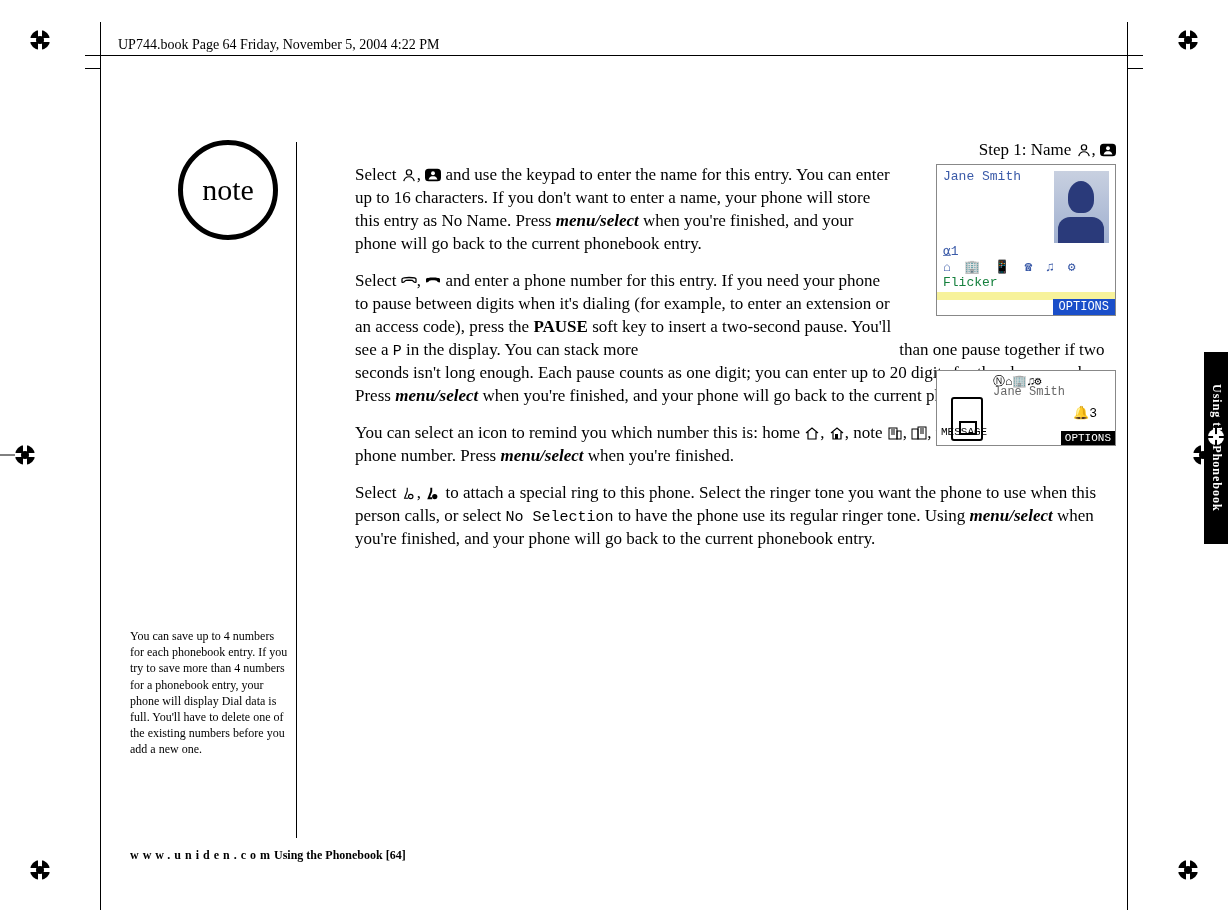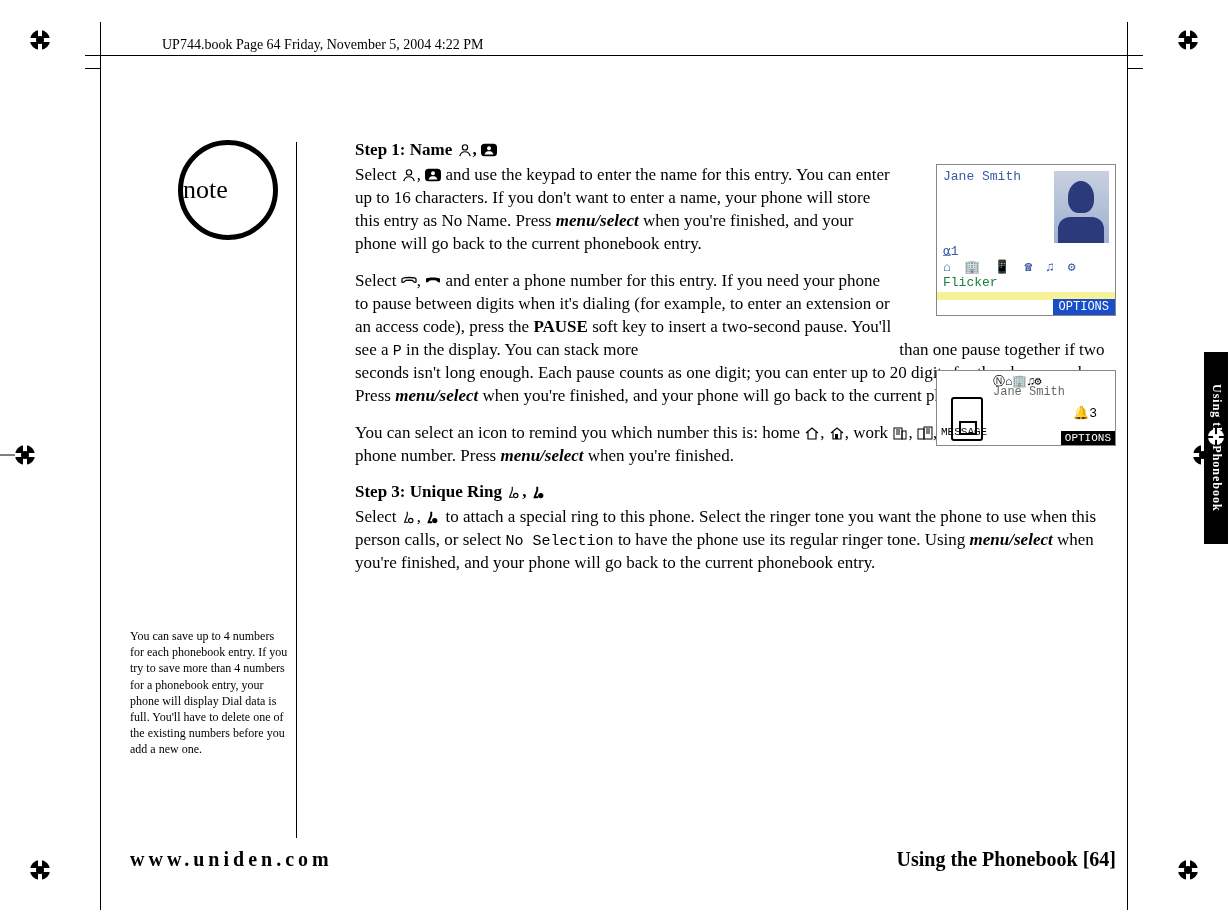--- a/index.html
+++ b/index.html
@@ -28,21 +28,20 @@
     height: 30px;
   }
   .sm-left { left: 0; top: 440px; }
   .sm-right { right: 0; top: 440px; }
   .header-line {
     position: absolute;
     top: 37px;
     left: 118px;
     font-size: 14px;
     font-family: 'Times New Roman', serif;
-    margin-left: 44px;
   }
   .header-rule {
     position: absolute;
     top: 55px;
     left: 85px;
     right: 85px;
     border-top: 1px solid #000;
   }
   .vline-left {
     position: absolute;
@@ -76,42 +75,43 @@
   .note-circle {
     position: absolute;
     left: 48px;
     top: 0;
     width: 90px;
     height: 90px;
     border: 5px solid #000;
     border-radius: 50%;
     display: flex;
     align-items: center;
-    justify-content: flex-start;
-    font-size: 26px;
+    justify-content: center;
+    font-size: 30px;
     font-family: 'Times New Roman', serif;
   }
   .side-note {
     position: absolute;
     left: 0;
     top: 488px;
     width: 160px;
     font-size: 12px;
     line-height: 1.35;
   }
   .main {
     position: absolute;
     left: 225px;
     top: 0;
     right: 12px;
   }
   .main h3 {
     font-size: 17px;
     margin: 0 0 4px 0;
-    font-weight: bold;
+    font-weight: normal;
+    text-align: right;
   }
   .main p {
     font-size: 17px;
     margin: 0 0 14px 0;
     line-height: 1.35;
   }
   .narrow {
     width: 540px;
   }
   .menuselect {
@@ -182,22 +182,22 @@
   }
   .thumb-tab .dot{
     position:absolute; top:76px; left:3px; width:18px; height:18px;
   }
   .footer {
     position: absolute;
     left: 130px;
     right: 112px;
     top: 848px;
     display: flex;
-    justify-content: space-between;
-    font-size: 20px;
+    justify-content: flex-start;
+    font-size: 12px;
     font-weight: bold;
   }
   .footer .url { letter-spacing: 4px; }
   .divider {
     position:absolute;
     left: 296px;
     top: 142px;
     height: 696px;
     border-left: 1px solid #000;
   }
@@ -310,21 +310,21 @@
       <span> than one pause together if two seconds isn't long enough. Each pause counts as one digit; you can enter up to 20 digits for the phone number. Press </span><span class="menuselect">menu/select</span><span> when you're finished, and your phone will go back to the current phonebook entry.</span>
     </p>
     <p>
       <span>You can select an icon to remind you which number this is: home </span>
       <svg class="ic" viewBox="0 0 16 14">
           <path d="M2 7l6-5 6 5M4 6v7h8V6" fill="none" stroke="#000" stroke-width="1.2"></path>
         </svg>,
       <svg class="ic" viewBox="0 0 16 14">
           <path d="M2 7l6-5 6 5M4 6v7h8V6" fill="none" stroke="#000" stroke-width="1.2"></path>
           <rect x="6" y="8" width="3" height="5" fill="#000"></rect>
-        </svg><span>, work </span>
+        </svg><span>, note </span>
       <svg class="ic" viewBox="0 0 16 14">
           <rect x="2" y="2" width="8" height="11" fill="none" stroke="#000"></rect>
           <rect x="10" y="5" width="4" height="8" fill="none" stroke="#000"></rect>
           <line x1="4" y1="4" x2="8" y2="4" stroke="#000"></line>
           <line x1="4" y1="6" x2="8" y2="6" stroke="#000"></line>
           <line x1="4" y1="8" x2="8" y2="8" stroke="#000"></line>
         </svg>,
       <svg class="ic" viewBox="0 0 16 14">
           <rect x="1" y="3" width="6" height="10" fill="none" stroke="#000"></rect>
           <rect x="7" y="1" width="8" height="12" fill="none" stroke="#000"></rect>
@@ -335,31 +335,20 @@
       <svg class="ic" viewBox="0 0 10 16">
           <rect x="1" y="1" width="8" height="14" rx="1" fill="none" stroke="#000" stroke-width="1.2"></rect>
           <line x1="3" y1="12" x2="7" y2="12" stroke="#000"></line>
         </svg>,
       <svg class="ic" viewBox="0 0 10 16">
           <rect x="1" y="1" width="8" height="14" rx="1" fill="#000"></rect>
           <rect x="2.5" y="3" width="5" height="6" fill="#fff"></rect>
         </svg><span>, or general phone number. Press </span><span class="menuselect">menu/select</span><span> when you're finished.</span>
     </p>
 
-    <h3>
-      <span>Step 3: Unique Ring </span>
-      <svg class="ic" viewBox="0 0 14 16">
-          <path d="M5 2v4l-3 8h4" fill="none" stroke="#000" stroke-width="1.3"></path>
-          <circle cx="9" cy="12" r="2.5" fill="none" stroke="#000" stroke-width="1.3"></circle>
-        </svg>,
-      <svg class="ic" viewBox="0 0 14 16">
-          <path d="M5 2v4l-3 8h4" fill="none" stroke="#000" stroke-width="2.2"></path>
-          <circle cx="9" cy="12" r="3" fill="#000"></circle>
-        </svg>
-    </h3>
     <p>
       <span>Select </span>
       <svg class="ic" viewBox="0 0 14 16">
           <path d="M5 2v4l-3 8h4" fill="none" stroke="#000" stroke-width="1.3"></path>
           <circle cx="9" cy="12" r="2.5" fill="none" stroke="#000" stroke-width="1.3"></circle>
         </svg>,
       <svg class="ic" viewBox="0 0 14 16">
           <path d="M5 2v4l-3 8h4" fill="none" stroke="#000" stroke-width="2.2"></path>
           <circle cx="9" cy="12" r="3" fill="#000"></circle>
         </svg>

